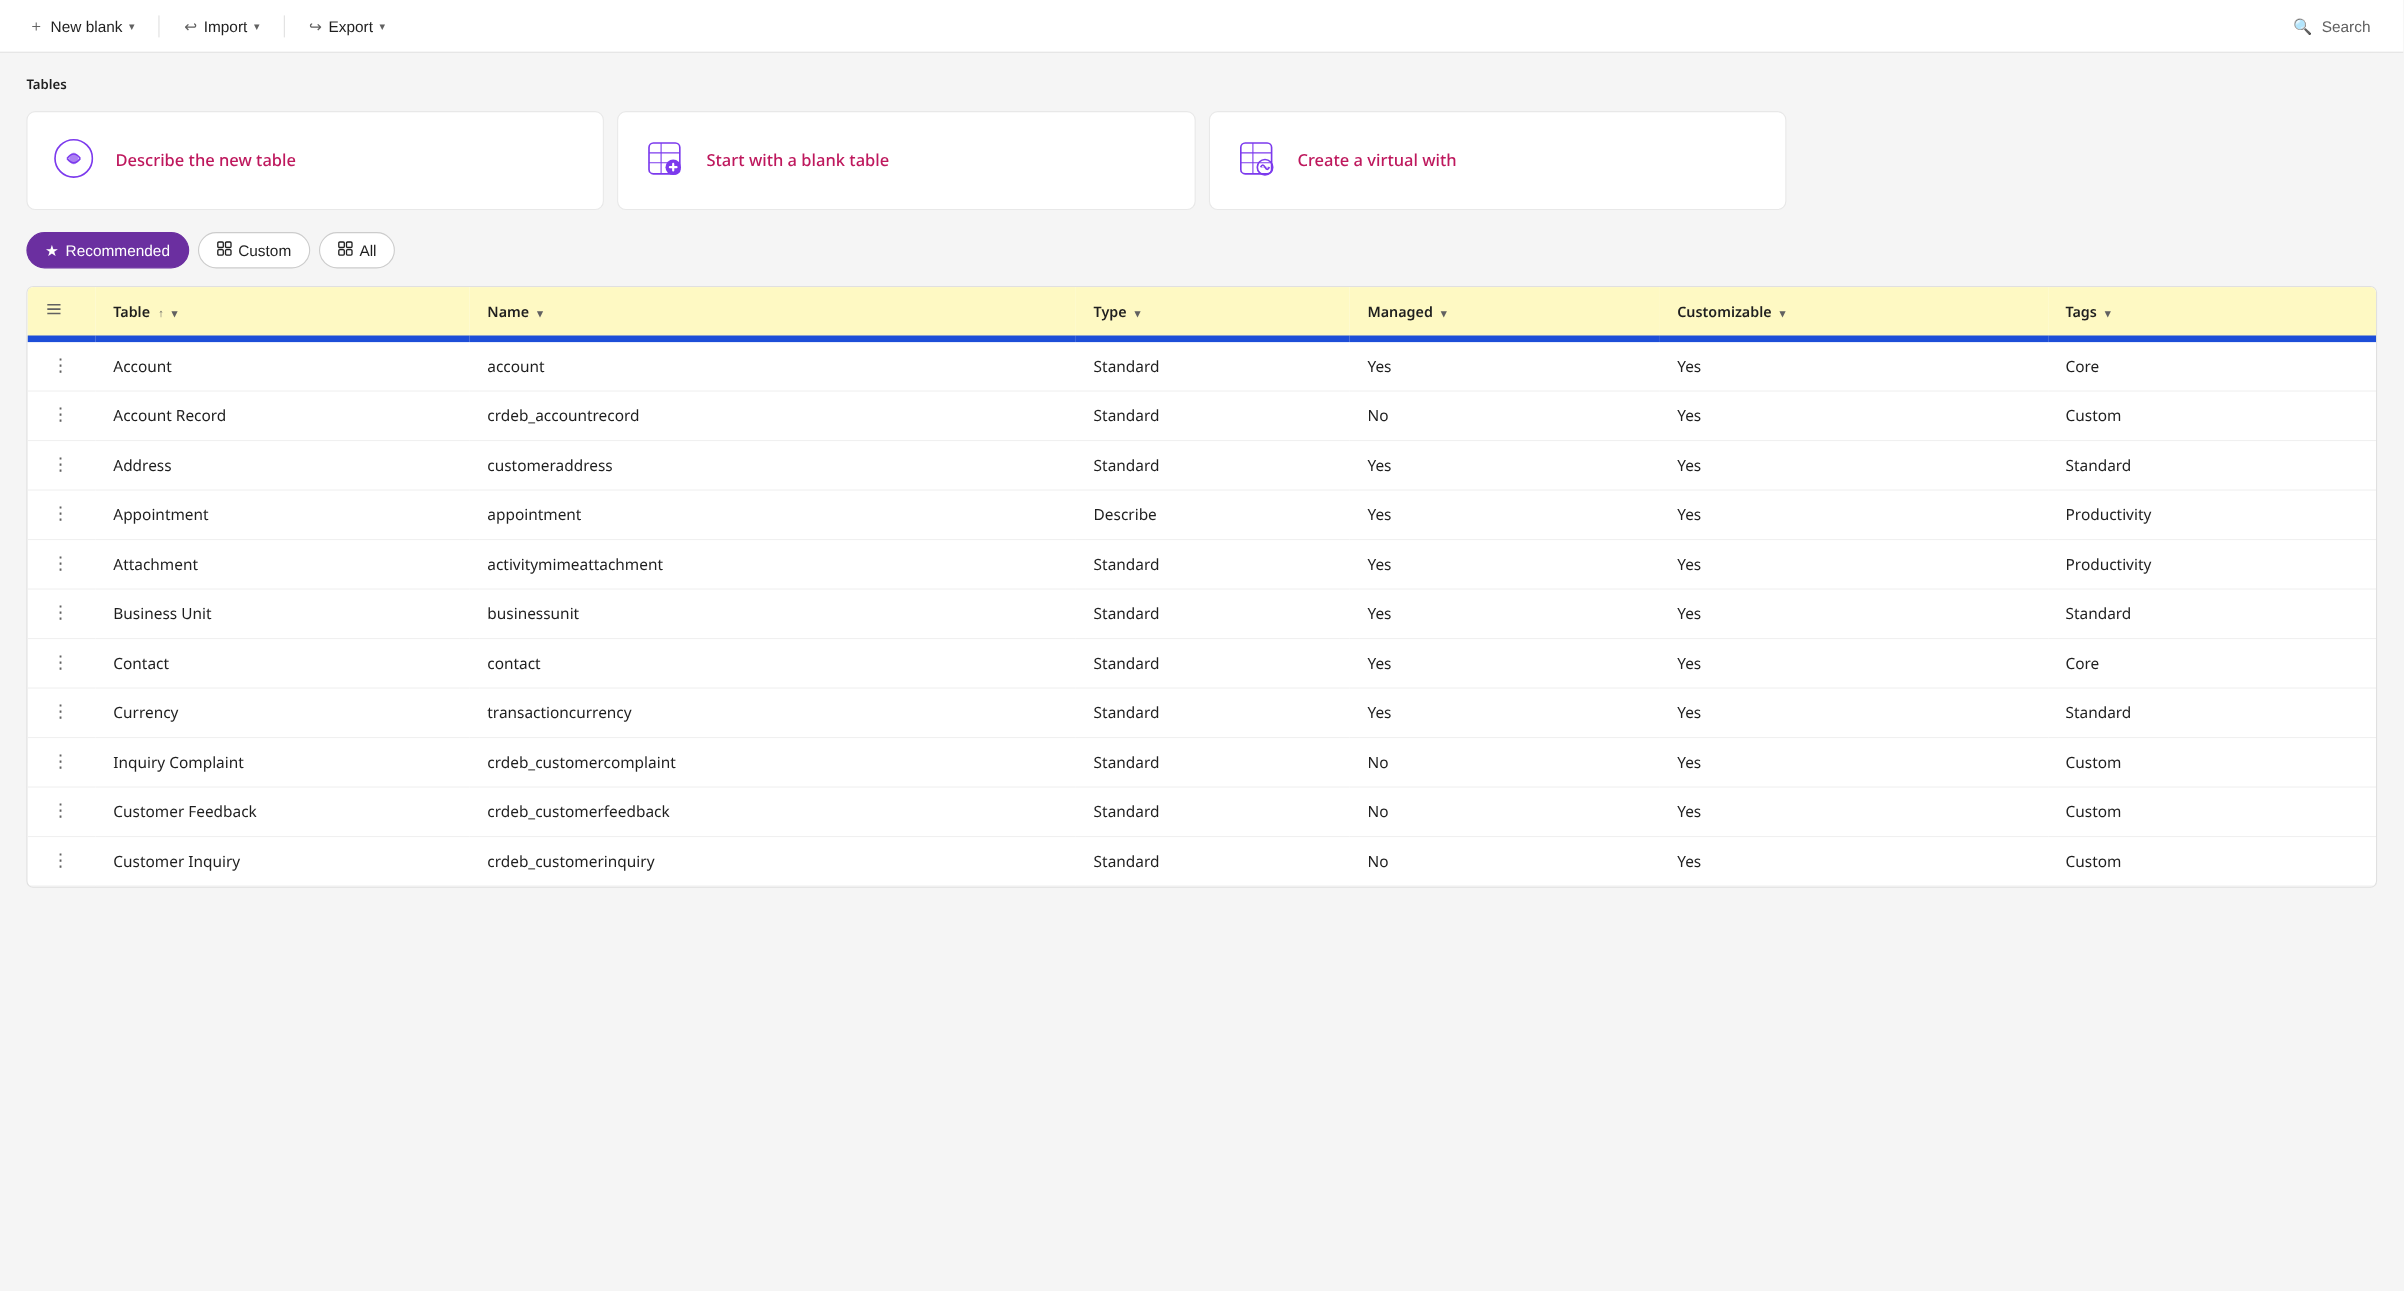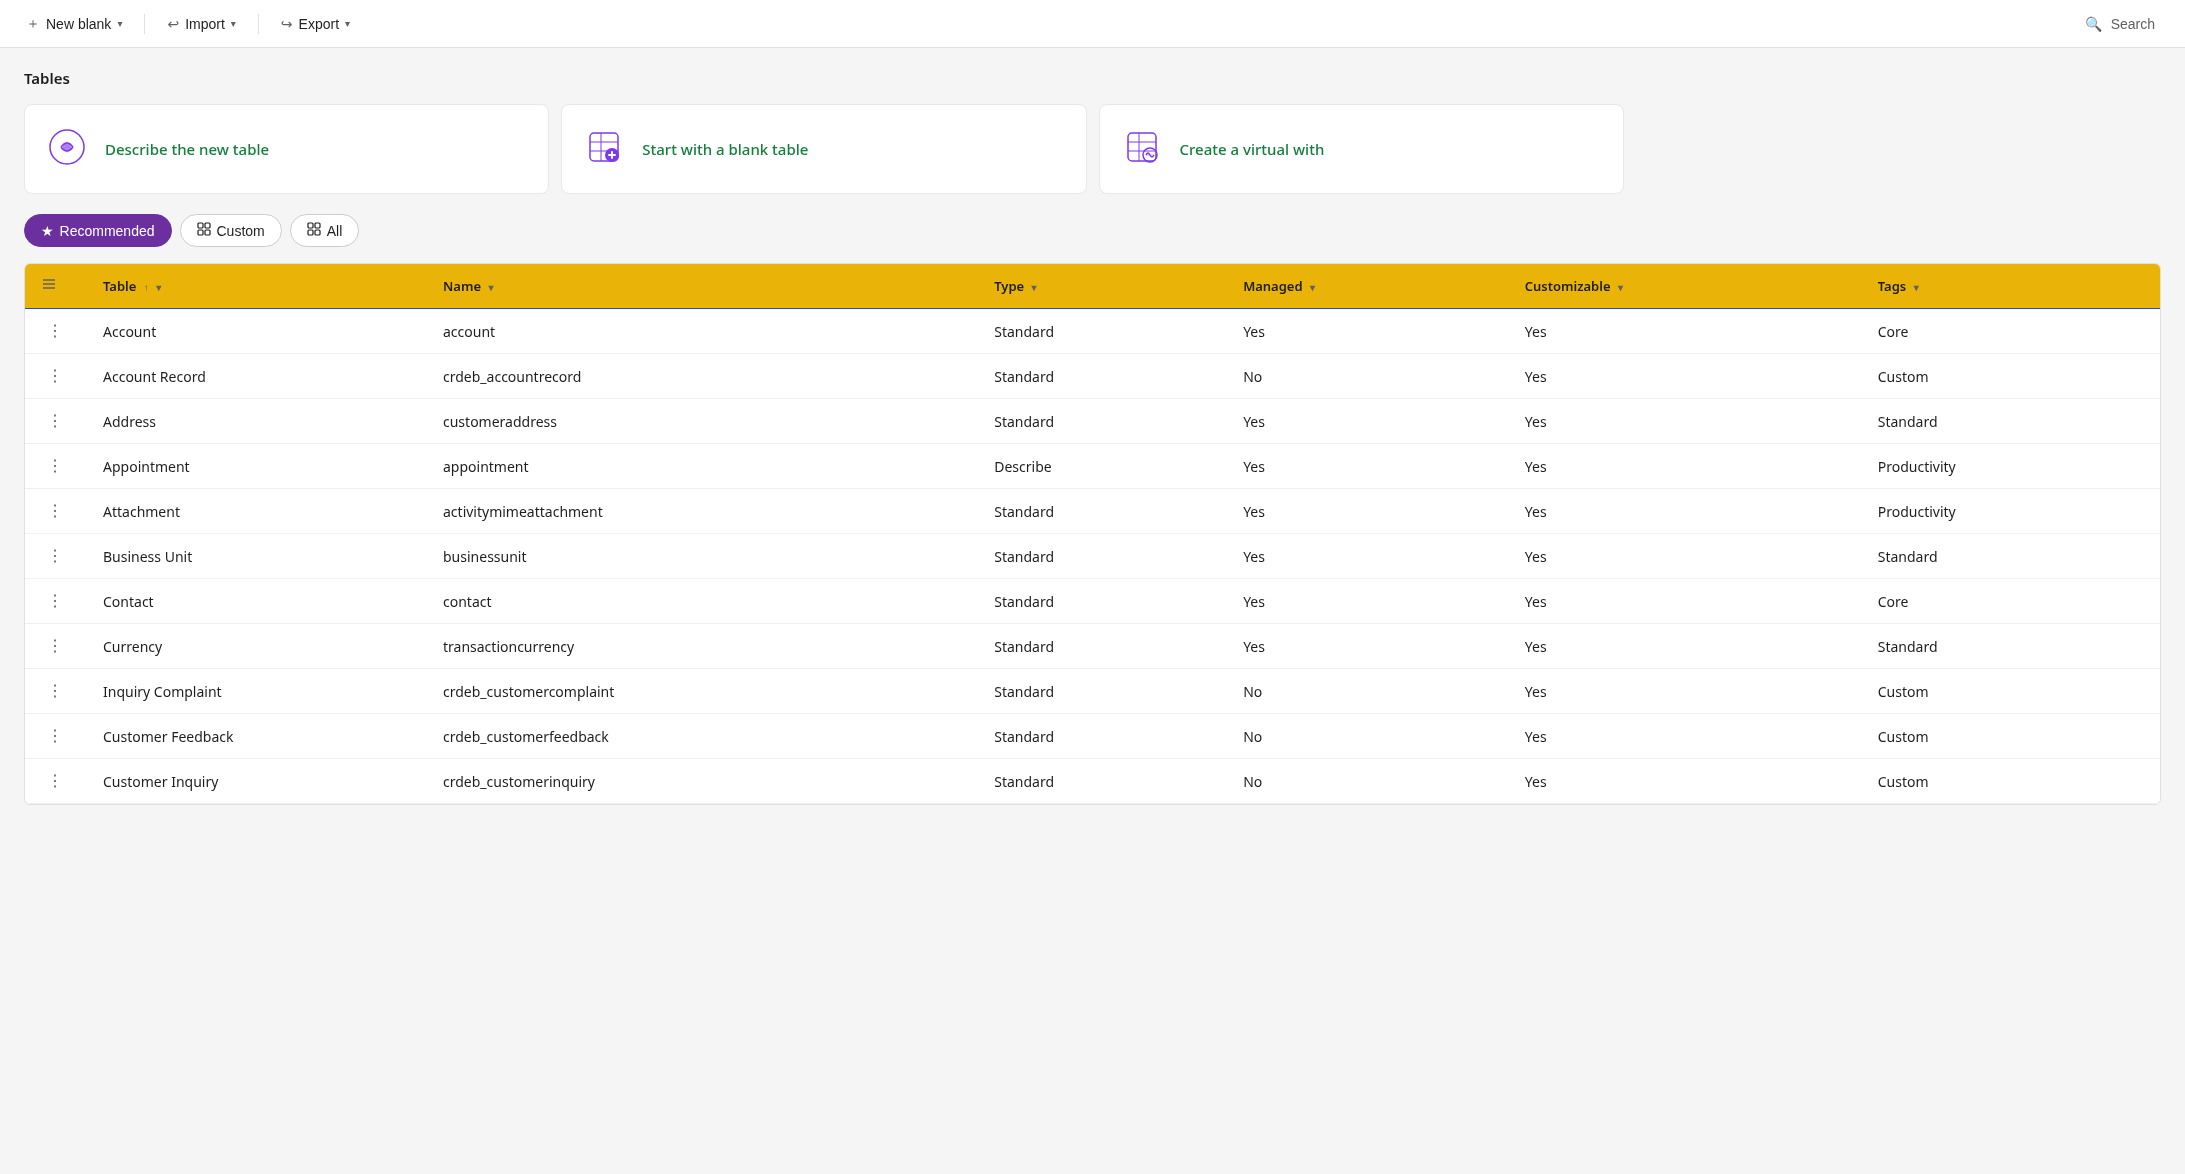--- a/index.html
+++ b/index.html
@@ -53,21 +53,21 @@
       color: #616161;
       border-radius: 4px;
     }
 
     
     .main {
       padding: 20px 24px;
     }
 
     .page-title {
-      font-size: 15px;
+      font-size: 12px;
       font-weight: 600;
       color: #1f1f1f;
       margin-bottom: 16px;
     }
 
     
     .cards-row {
       display: grid;
       grid-template-columns: repeat(4, 1fr);
       gap: 12px;
@@ -85,21 +85,21 @@
       min-height: 90px;
     }
     .card-icon {
       width: 40px;
       height: 40px;
       flex-shrink: 0;
     }
     .card-label {
       font-size: 15px;
       font-weight: 500;
-      color: #15803d;
+      color: #be185d;
     }
 
     
     .filter-row {
       display: flex;
       gap: 8px;
       margin-bottom: 16px;
     }
     .filter-btn {
       display: flex;
@@ -126,22 +126,22 @@
       border-radius: 6px;
       overflow: hidden;
     }
 
     .data-table {
       width: 100%;
       border-collapse: collapse;
     }
 
     .data-table thead tr {
-      background: #eab308;
-      border-bottom: 1px solid #1d4ed8;
+      background: #fef9c3;
+      border-bottom: 6px solid #1d4ed8;
     }
 
     .data-table thead th {
       padding: 12px 16px;
       text-align: left;
       font-weight: 600;
       font-size: 13px;
       color: #1f1f1f;
       white-space: nowrap;
     }

